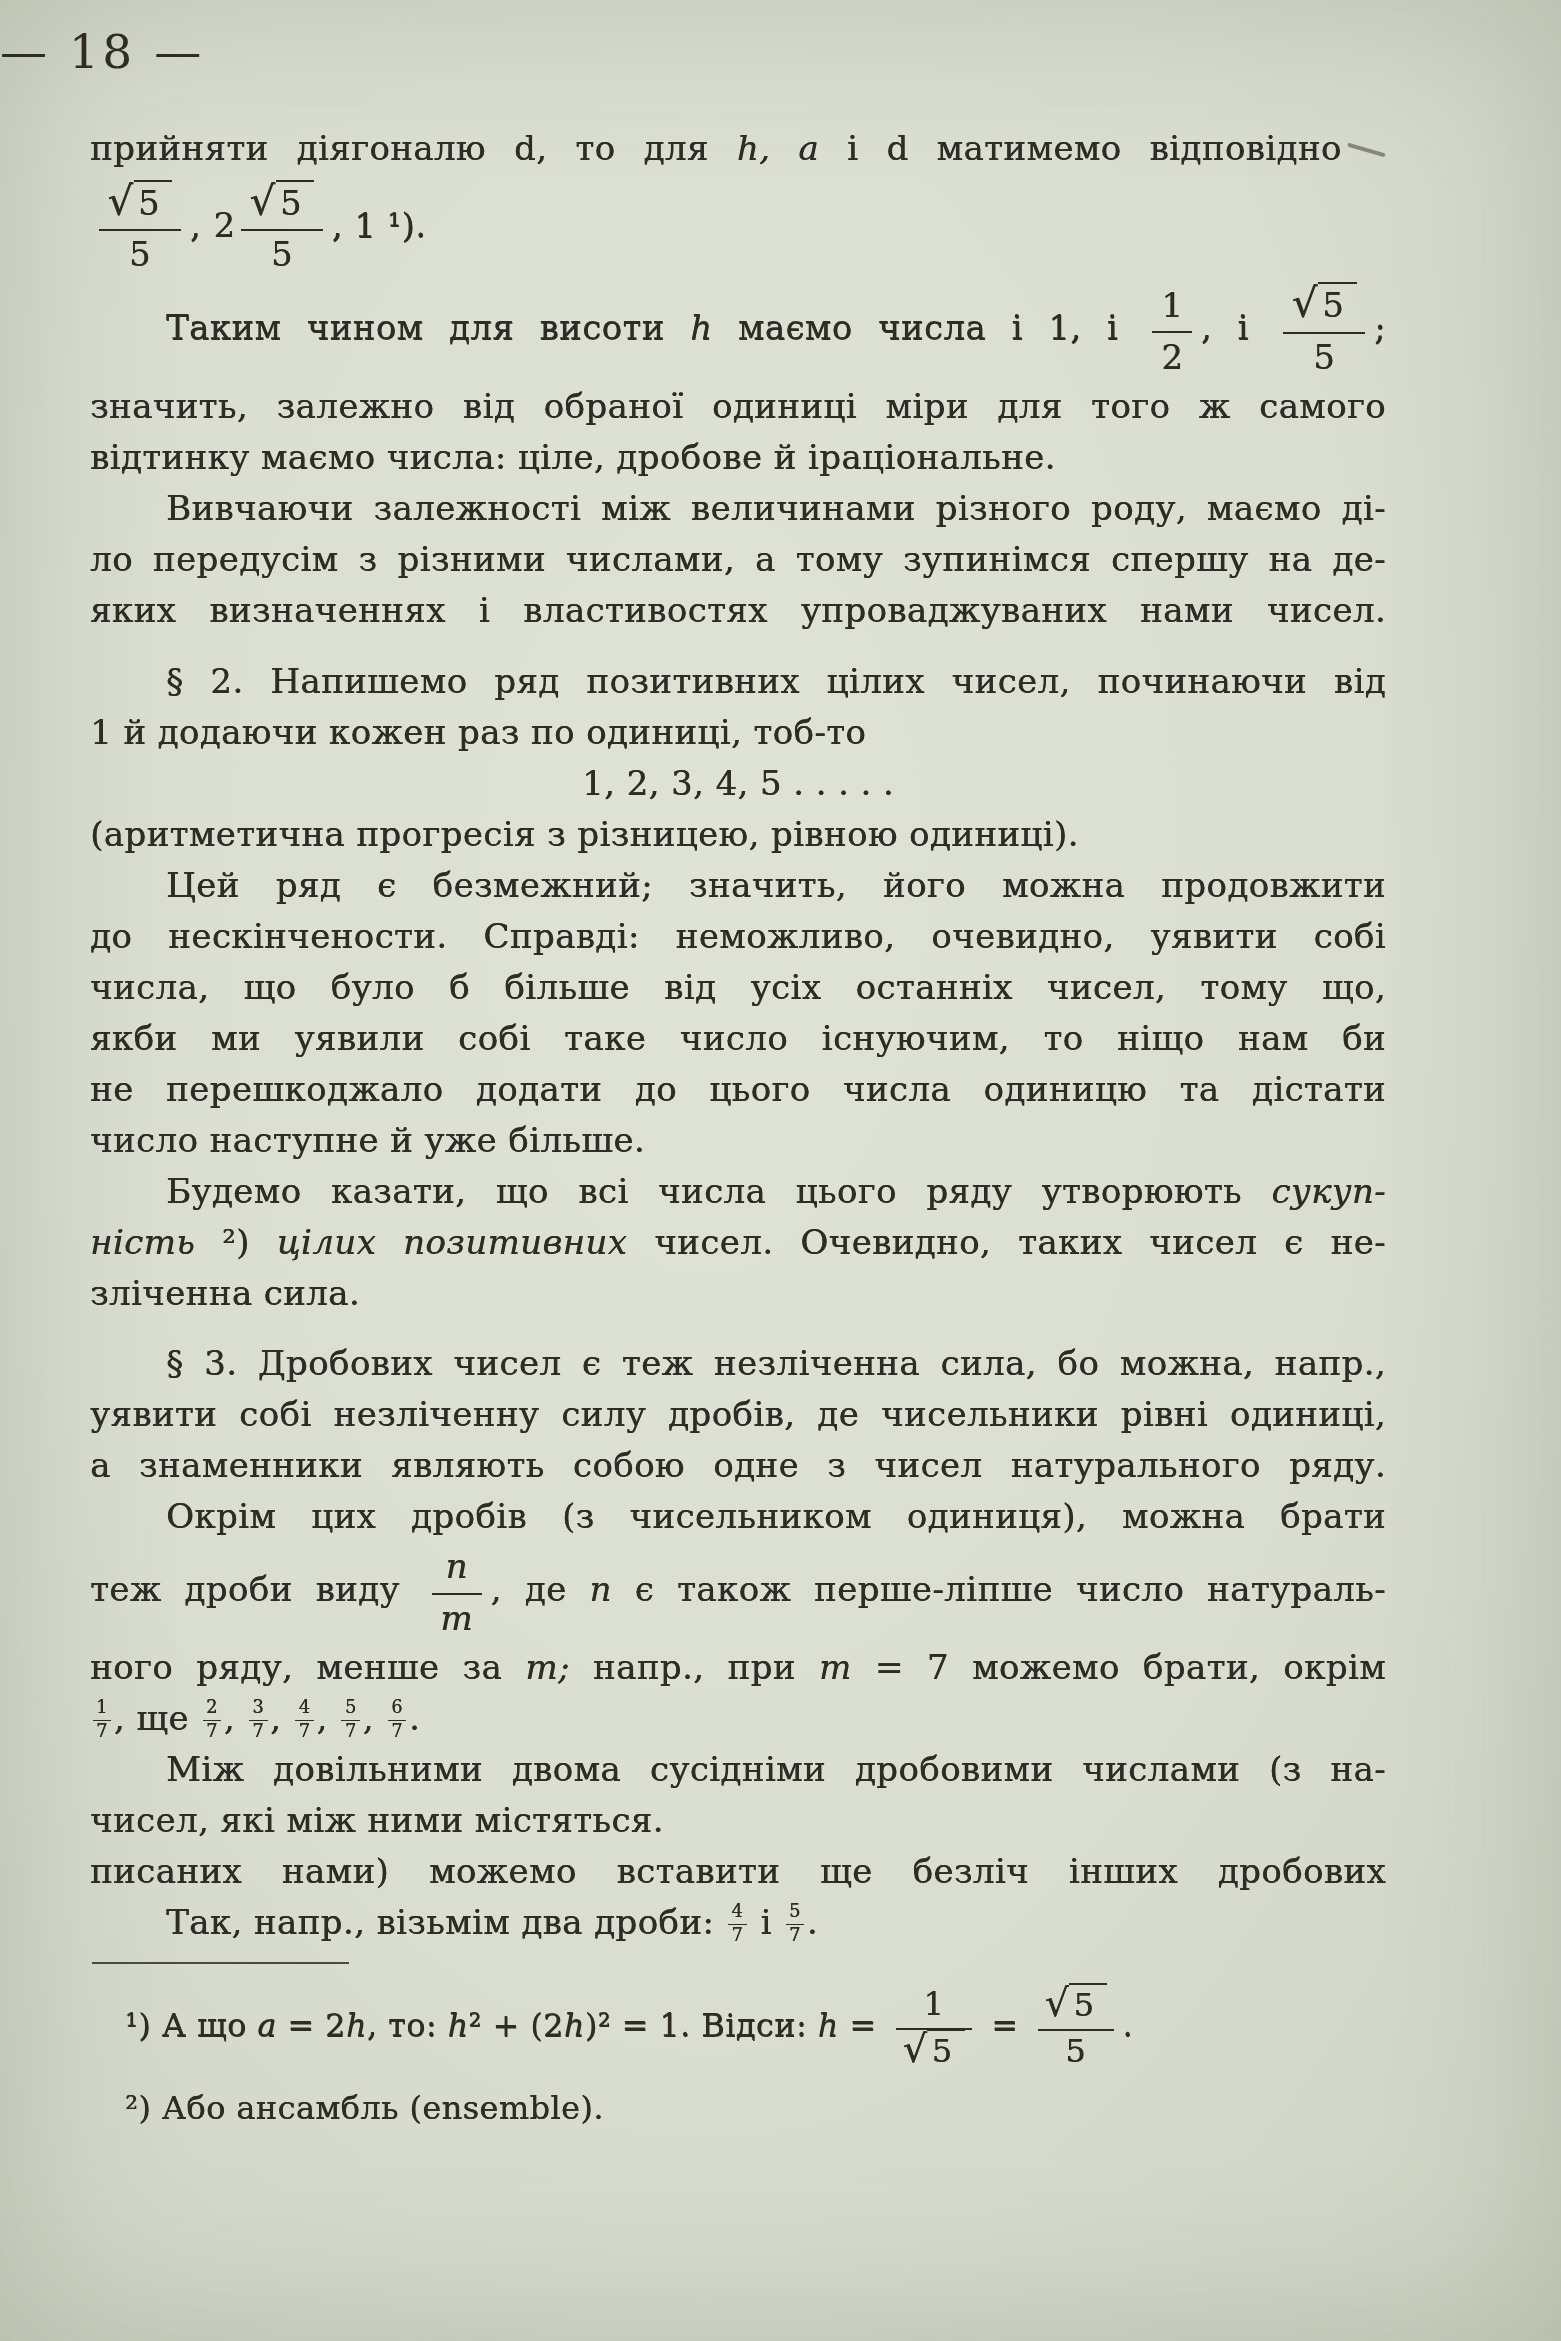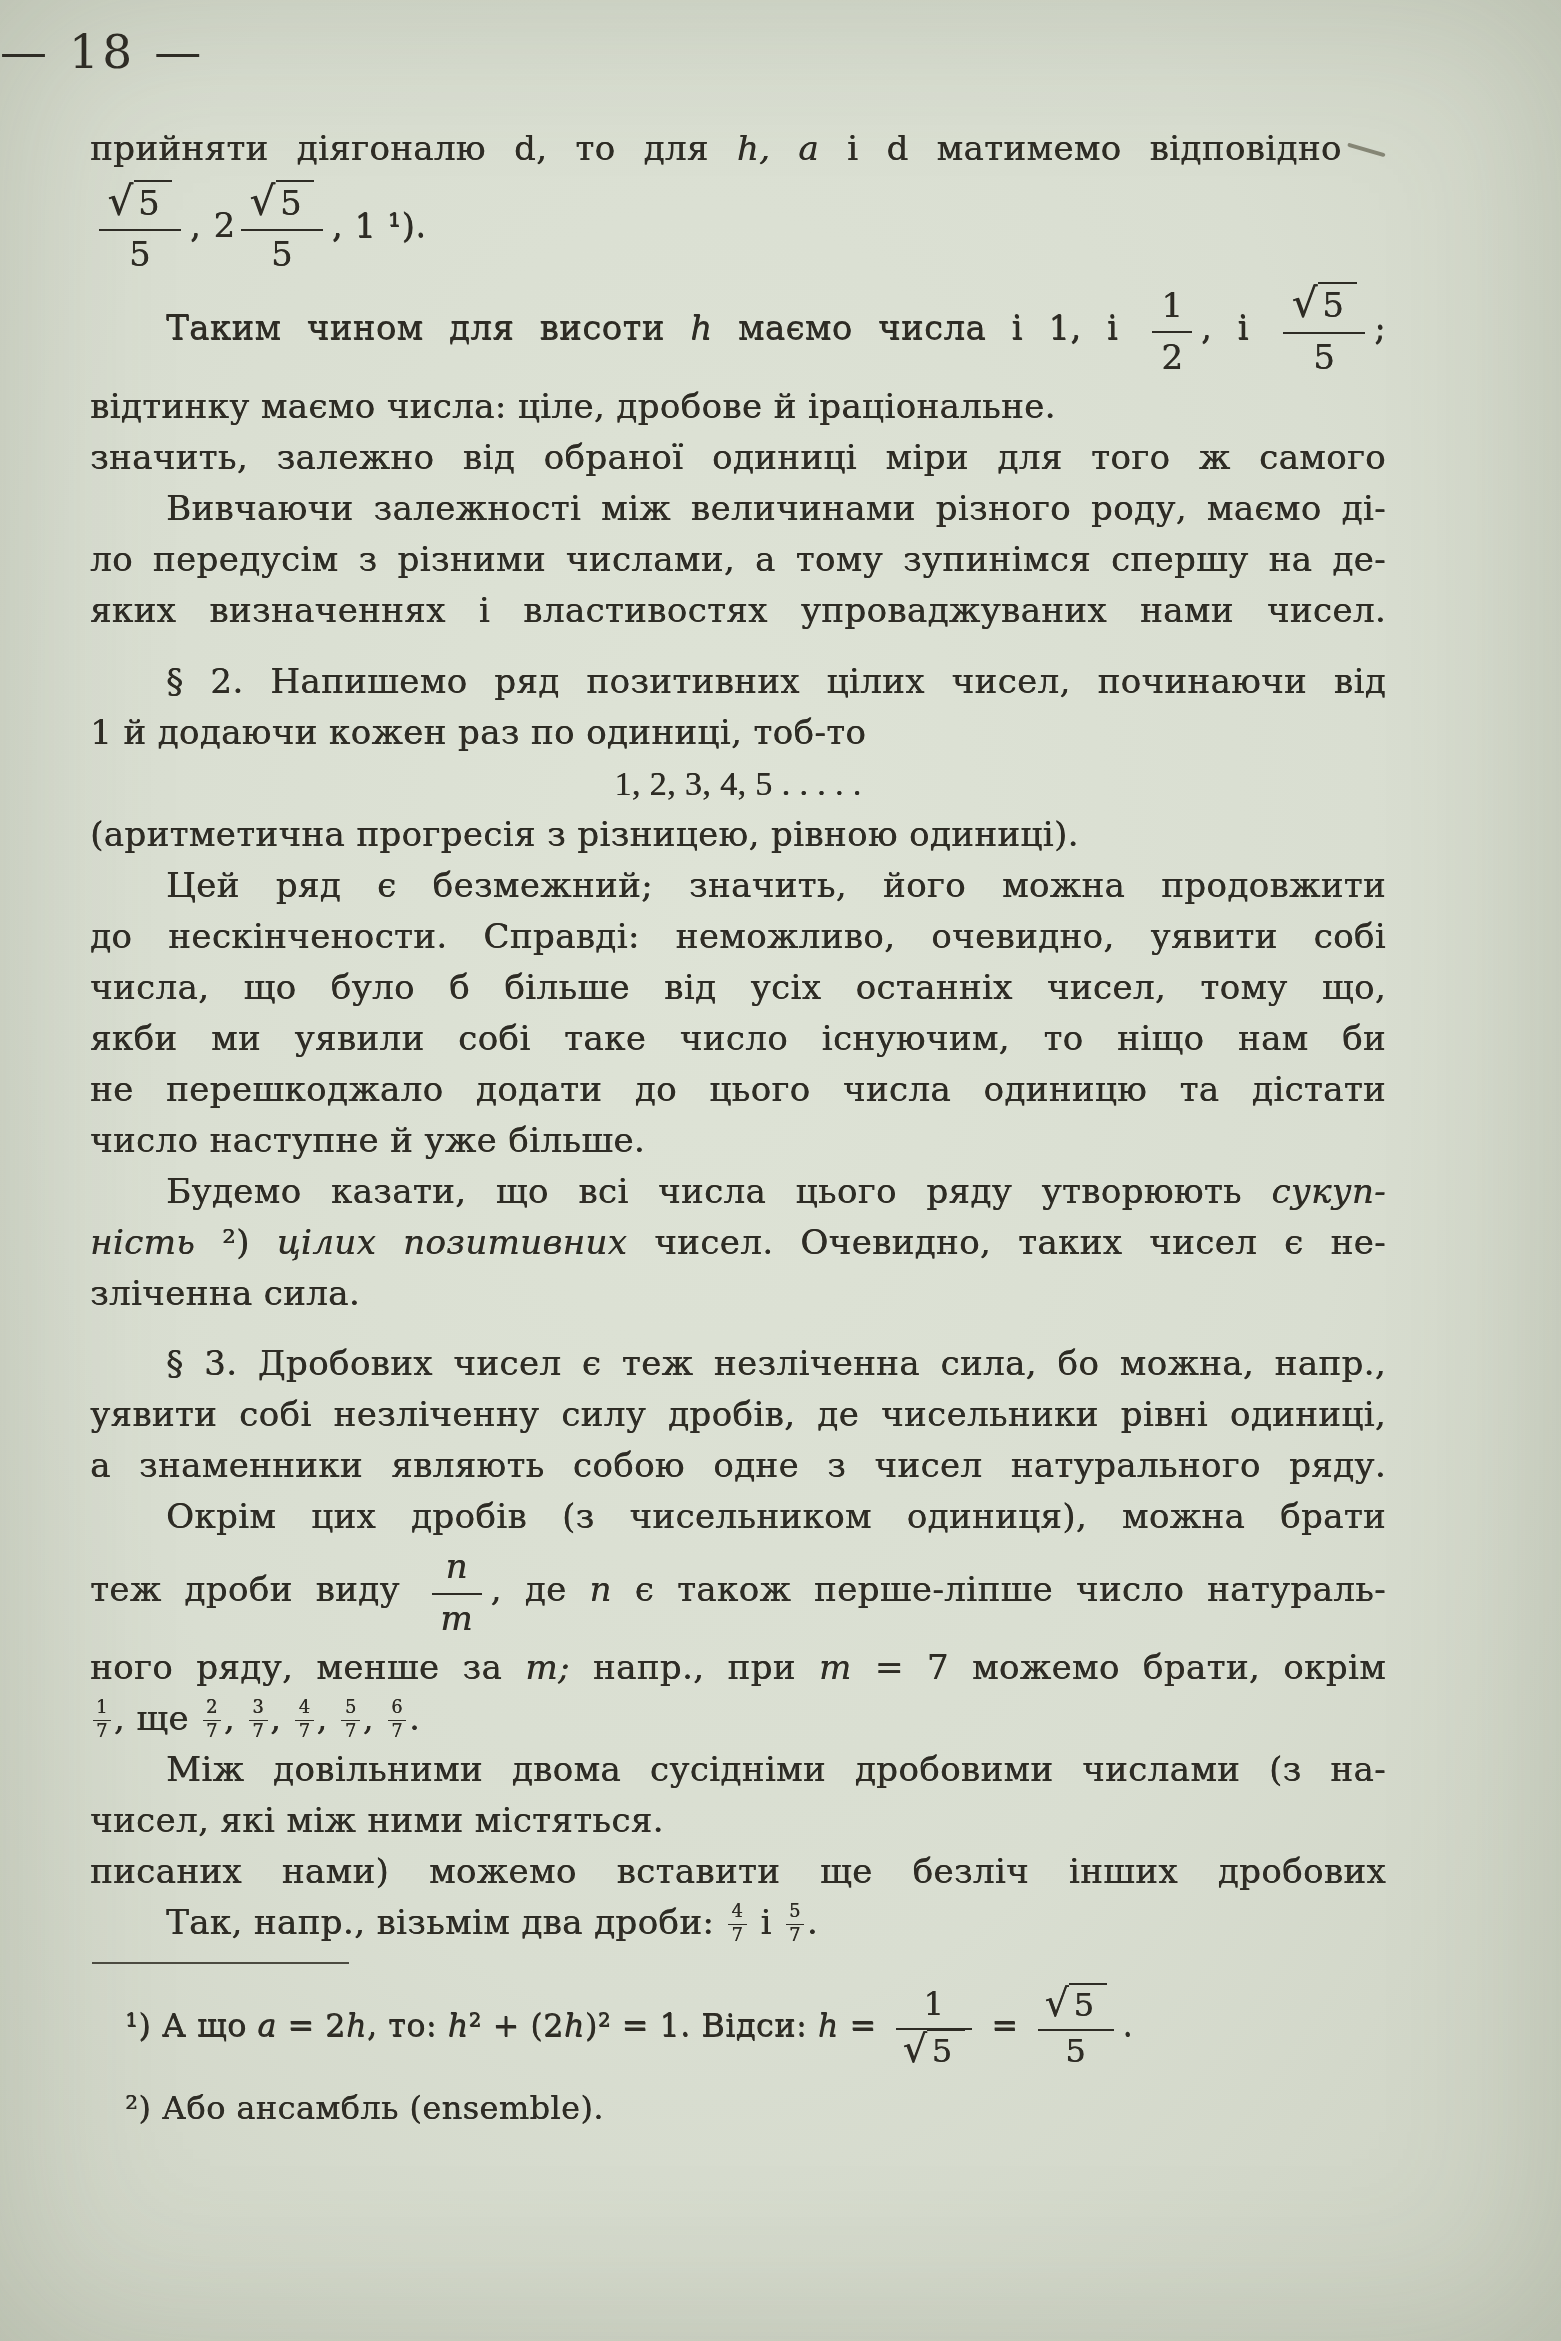--- a/index.html
+++ b/index.html
@@ -31,21 +31,21 @@
     text-shadow:0.4px 0.4px 0 currentColor;
   }
   .line{min-height:51px;}
   .jline{
     text-align:justify;
     text-align-last:justify;
     white-space:nowrap;
     word-spacing:0.12em;
   }
   .lline{text-align:left;}
-  .center{text-align:center;text-align-last:center;font-family:Liberation Serif, serif;}
+  .center{text-align:center;text-align-last:center;}
   .ind{padding-left:76px;}
   .ind.jline{padding-left:0;text-indent:76px;}
   .gap-top{margin-top:19.4px;}
   .mathline{margin:8.8px 0 12.3px;}
   .tall{margin:5.3px 0;}
   .em{font-style:italic;}
   .var{font-style:italic;}
 
   
   .bfrac{
@@ -107,22 +107,22 @@
 
   <div class="header">— 18 —</div>
 
   <div class="content">
 
     <div class="line jline"><span>прийняти діягоналю d, то для </span><span class="var">h,</span><span> </span><span class="var">a</span><span> і d матимемо відповідно</span><span class="pencil-mark"></span></div>
 
     <div class="line lline mathline"><span class="bfrac"><span class="num"><span class="rsign">√</span><span class="rbar">5</span></span><span class="den">5</span></span><span>,</span><span class="coef">2</span><span class="bfrac"><span class="num"><span class="rsign">√</span><span class="rbar">5</span></span><span class="den">5</span></span><span>, 1 ¹).</span></div>
 
     <div class="line jline ind tall"><span>Таким чином для висоти </span><span class="var">h</span><span> маємо числа і 1, і </span><span class="bfrac"><span class="num">1</span><span class="den">2</span></span><span>, і </span><span class="bfrac"><span class="num"><span class="rsign">√</span><span class="rbar">5</span></span><span class="den">5</span></span><span>;</span></div>
+    <div class="line jline">значить, залежно від обраної одиниці міри для того ж самого</div>
     <div class="line lline">відтинку маємо числа: ціле, дробове й іраціональне.</div>
-    <div class="line jline">значить, залежно від обраної одиниці міри для того ж самого</div>
 
     <div class="line jline ind">Вивчаючи залежності між величинами різного роду, маємо ді-</div>
     <div class="line jline">ло передусім з різними числами, а тому зупинімся спершу на де-</div>
     <div class="line jline">яких визначеннях і властивостях упроваджуваних нами чисел.</div>
 
     <div class="line jline ind gap-top">§ 2. Напишемо ряд позитивних цілих чисел, починаючи від</div>
     <div class="line lline">1 й додаючи кожен раз по одиниці, тоб-то</div>
     <div class="line center">1, 2, 3, 4, 5 . . . . .</div>
     <div class="line lline">(аритметична прогресія з різницею, рівною одиниці).</div>
 

